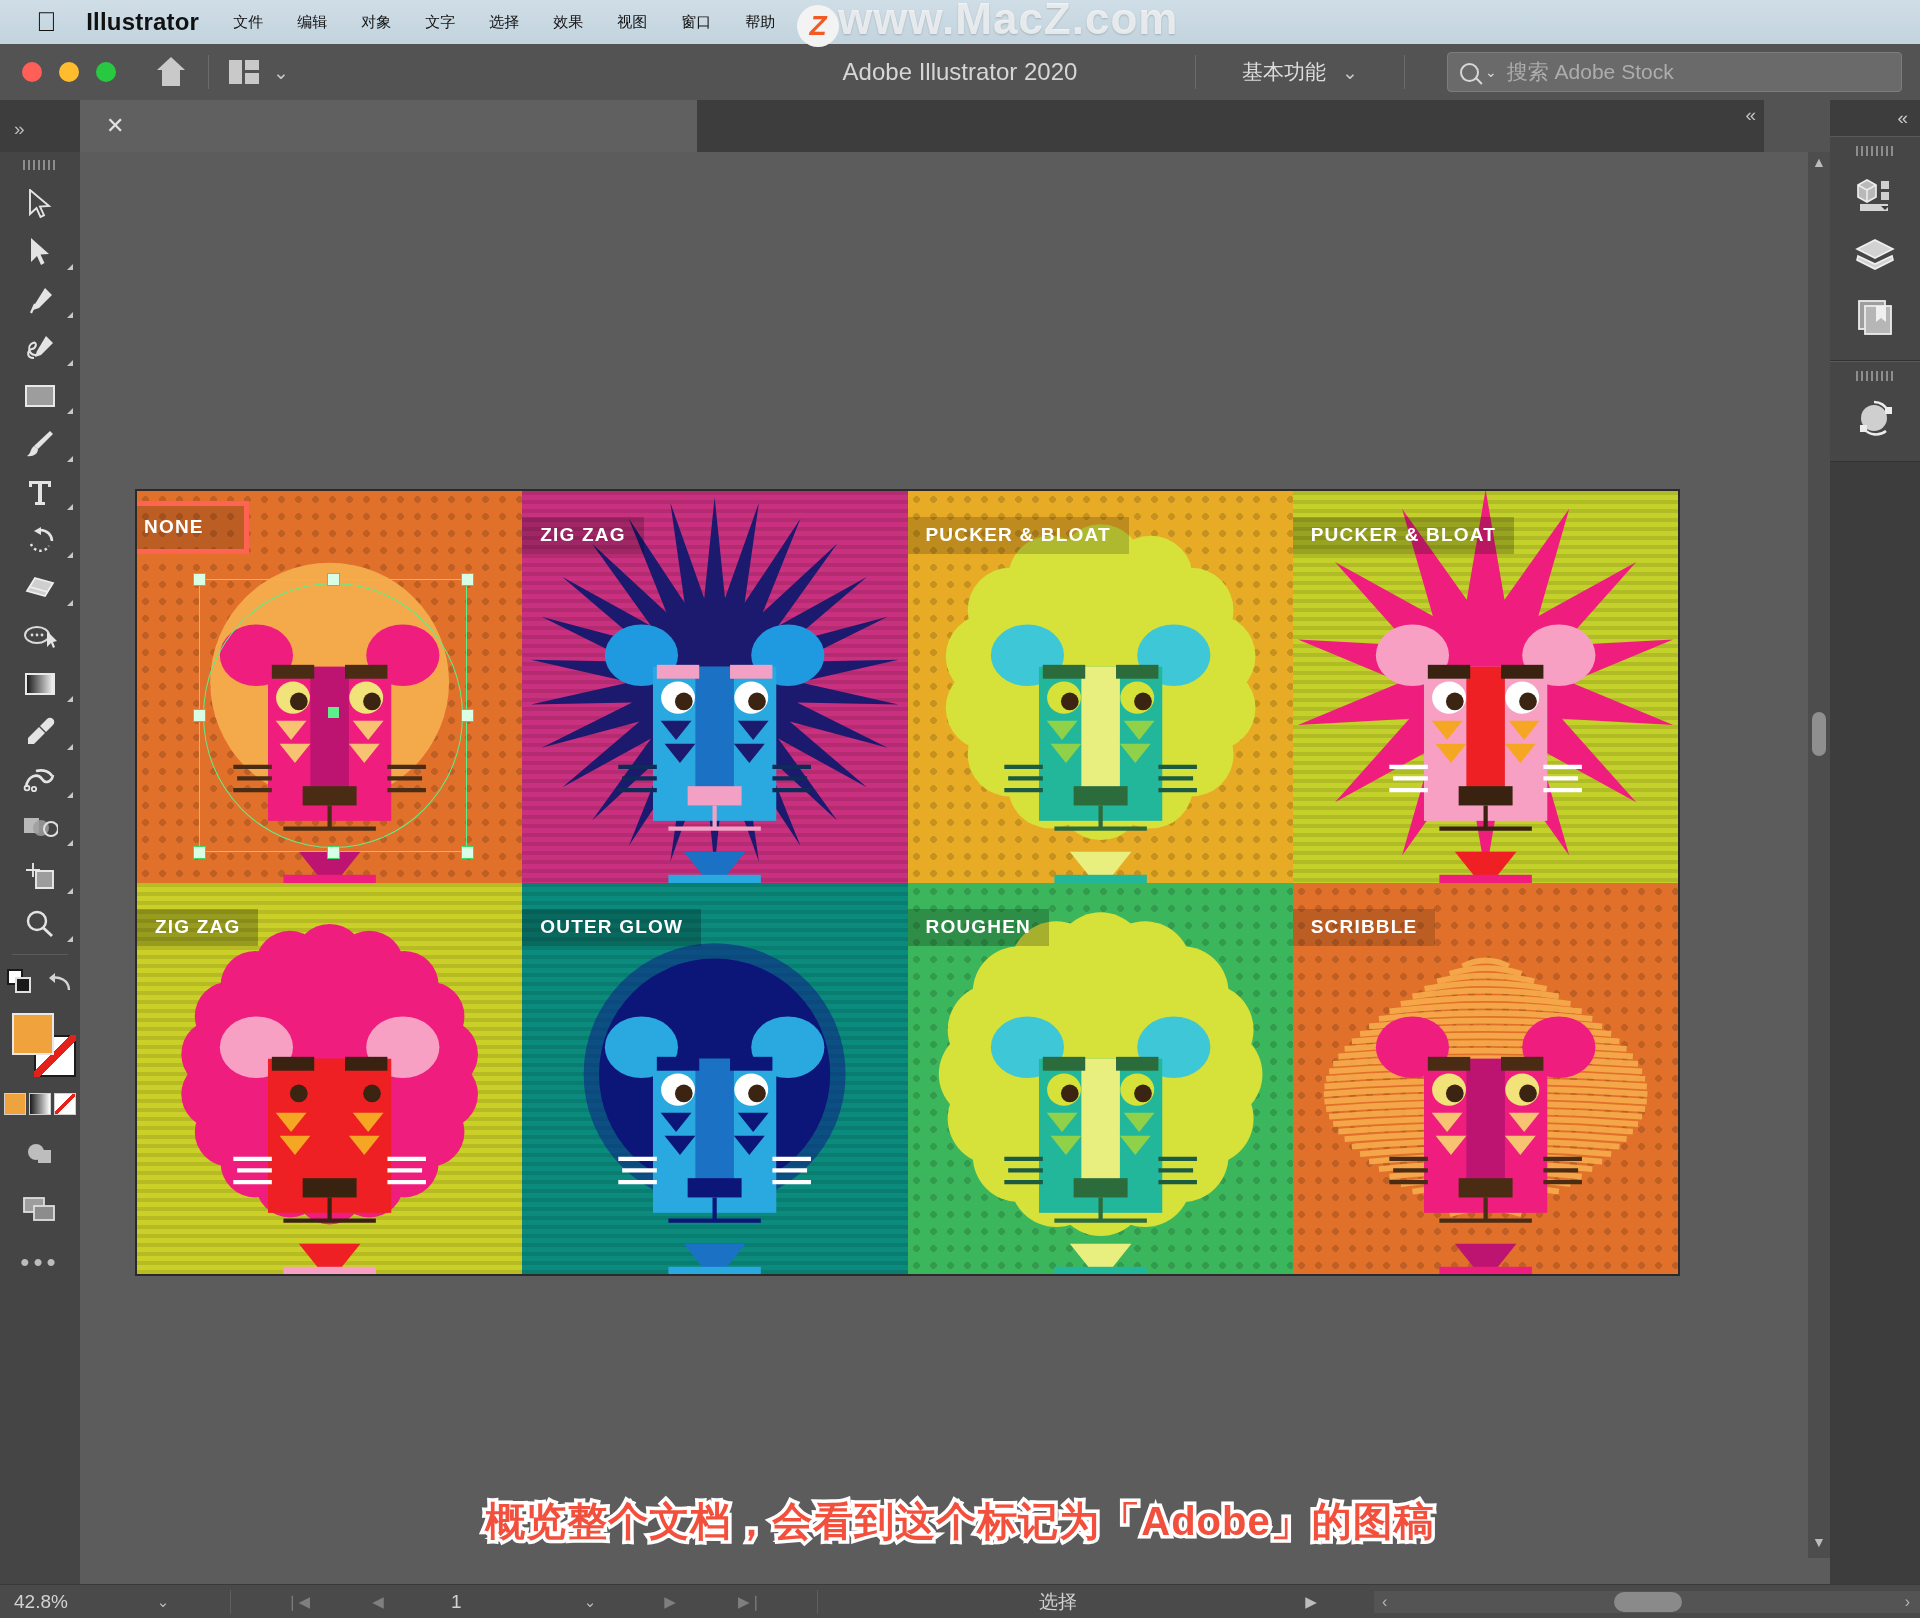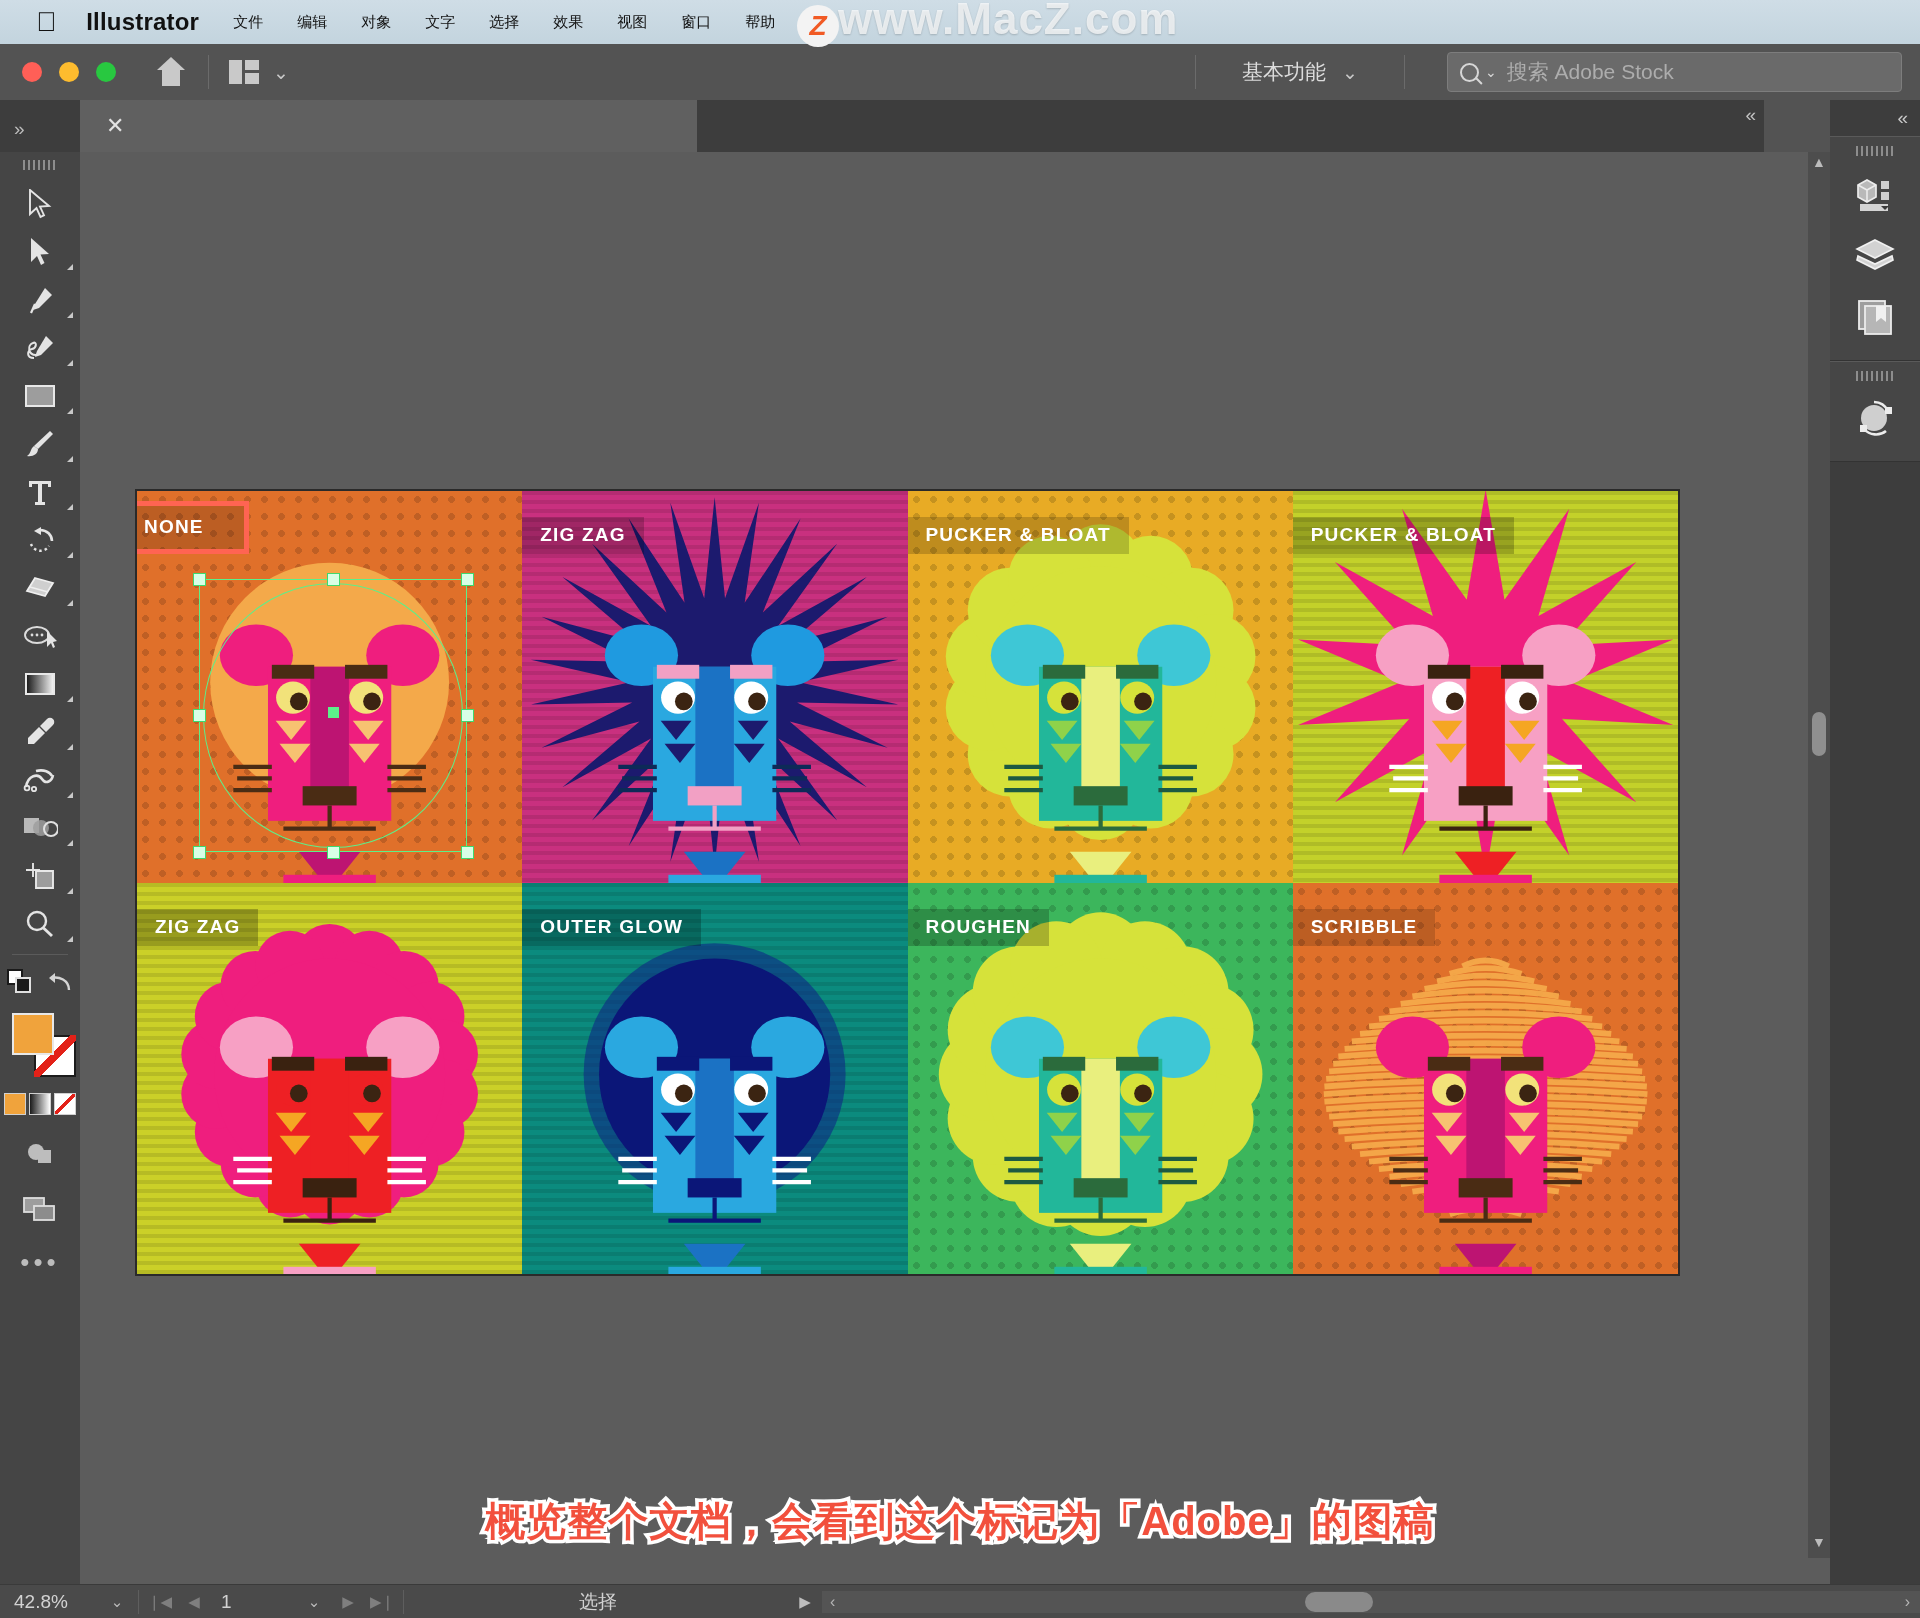--- a/index.html
+++ b/index.html
@@ -128,21 +128,21 @@
   .anchor { position:absolute; width:11px;height:11px;background:#5cf08a; z-index:9;}
 
   
   .caption { position:absolute; left:0; right:0; top:1494px; text-align:center;
     font-size:40px; font-weight:bold; color:#f2503d; z-index:18;
     -webkit-text-stroke:7px #ffffff; paint-order:stroke fill; letter-spacing:1px;}
 
   
   .statusbar { position:absolute; left:0; bottom:0; width:1920px; height:34px;
     background:#4a4a4a; display:flex; align-items:center; color:#d2d2d2; font-size:19px; z-index:20;
-    border-top:1px solid #3a3a3a;}
+    border-top:1px solid #3a3a3a;gap:46px;}
   .sb-zoom { width:100px; padding-left:14px; }
   .sb-btn { width:34px; text-align:center; color:#bdbdbd; font-size:15px;}
   .sb-dim { color:#7f7f7f; }
   .sb-page { width:86px; padding-left:10px; }
   .sb-sep { width:1px; height:24px; background:#5e5e5e; margin:0 4px;}
   .sb-status { flex:0 0 auto; width:380px; text-align:center;}
   .hscroll { flex:1; height:22px; margin:0 0 0 0; background:#545454; position:relative; display:flex;
     align-items:center; }
   .hscroll .hthumb { position:absolute; left:44%; width:68px; height:20px; background:#8a8a8a; border-radius:10px;}
   .hscroll .la{position:absolute;left:8px;color:#b5b5b5;font-size:16px;}
@@ -179,20 +179,21 @@
     </div>
   <div class="vsep"></div>
   <div class="arrange">
     <span class="arr-ico">
         <i class="l"></i>
         <i class="t"></i>
         <i class="b"></i>
       </span>
     <span class="chev">⌄</span>
   </div>
+  <div class="apptitle">Adobe Illustrator 2020</div>
   <div class="rightcluster">
     <div class="vsep"></div>
     <div class="ws">
       <span>基本功能</span>
       <span class="chev">⌄</span>
     </div>
     <div class="vsep"></div>
     <div class="searchbox">
       <span class="mag"></span>
       <span class="cv">⌄</span>

